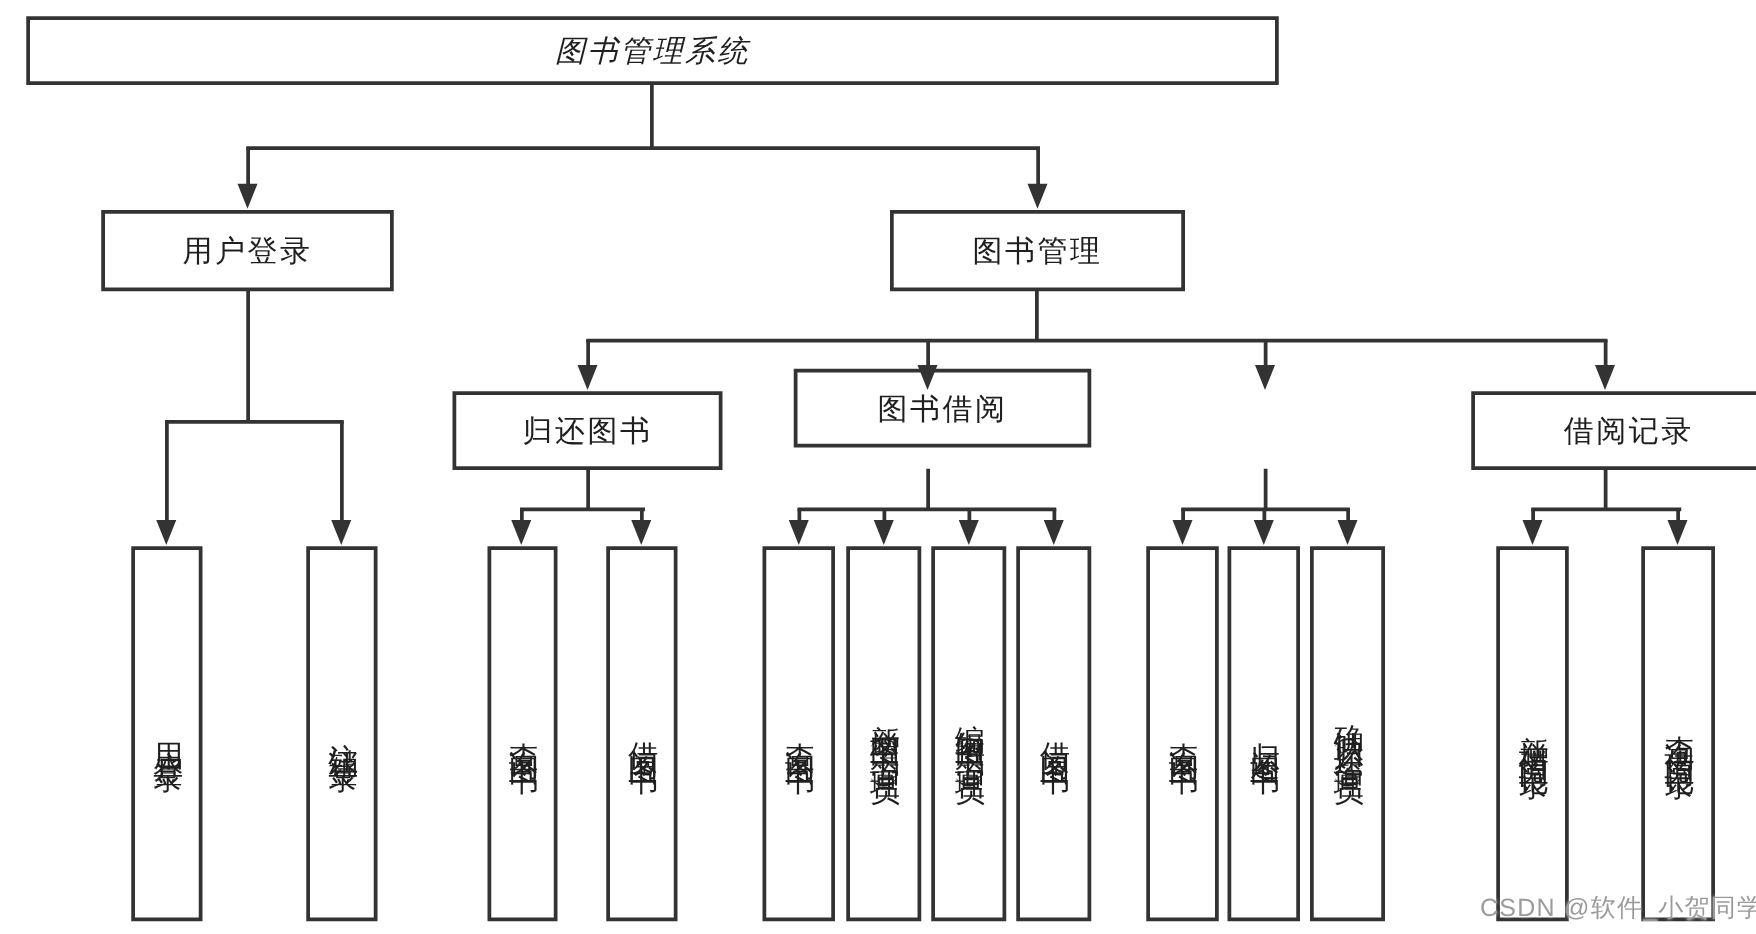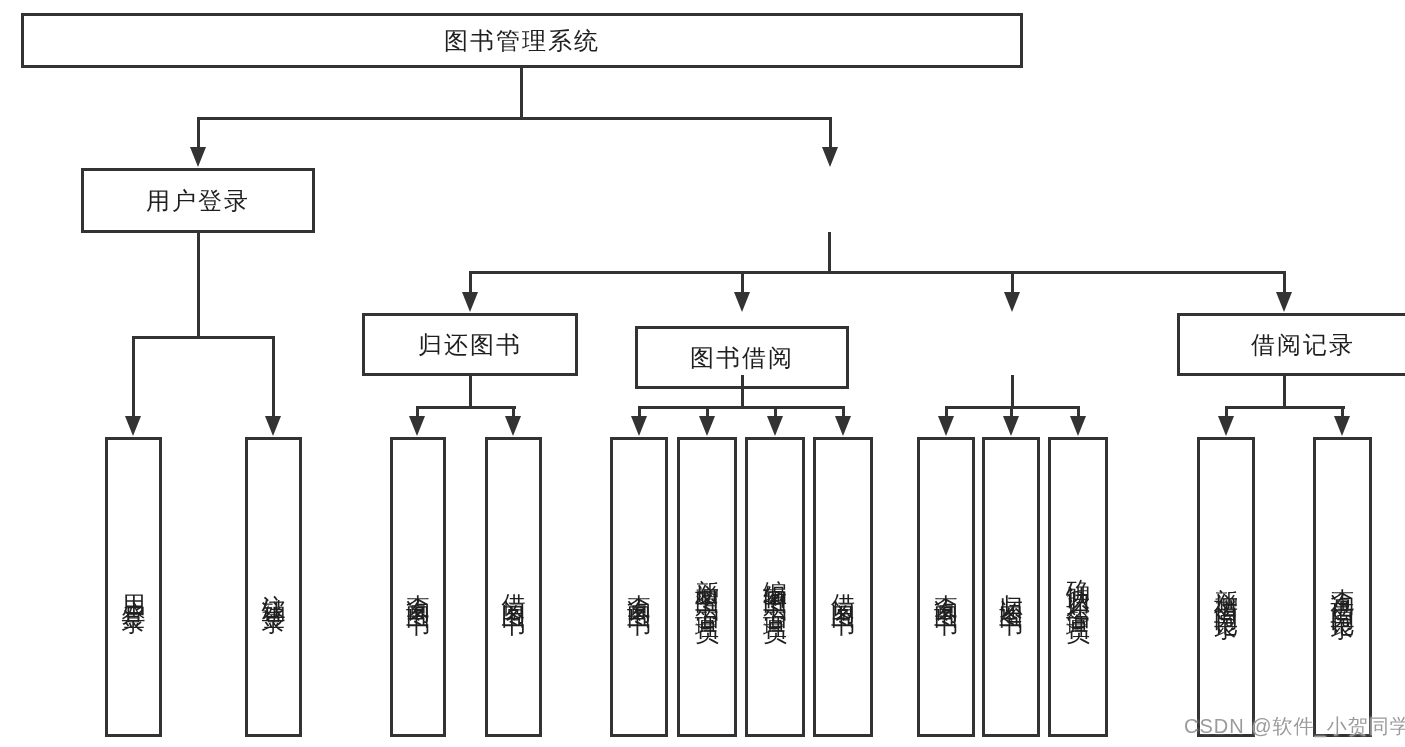--- a/index.html
+++ b/index.html
@@ -26,25 +26,25 @@
     position:absolute; width:0; height:0;
     border-left:8px solid transparent; border-right:8px solid transparent;
     border-top:20px solid var(--line);
   }
   .watermark{
     position:absolute; left:1184px; top:713px; font-size:20px;
     color:var(--watermark); letter-spacing:1px; text-shadow:0 0 3px #ffffff;
     z-index:5; white-space:nowrap;
   }
   
-  #root        {left:21px;  top:13px;  width:1002px; height:55px;}
+  #root        {left:21px;  top:13px;  width:1002px; height:55px;font-style:italic;}
   #n-login     {left:81px;  top:168px; width:234px;  height:65px;}
   #n-mgmt      {left:712px; top:168px; width:236px;  height:65px;}
   #n-newbook   {left:362px; top:313px; width:216px;  height:63px;}
-  #n-borrow    {left:635px; top:326px; width:214px;  height:63px;}
+  #n-borrow    {left:635px; top:295px; width:238px;  height:63px;}
   #n-current   {left:905px; top:313px; width:214px;  height:63px;}
   #n-record    {left:1177px;top:313px; width:252px;  height:63px;}
   .leaf{top:437px; height:300px;}
   #l1 {left:105px;  width:57px;}
   #l2 {left:245px;  width:57px;}
   #l3 {left:390px;  width:56px;}
   #l4 {left:485px;  width:57px;}
   #l5 {left:610px;  width:58px;}
   #l6 {left:677px;  width:60px;}
   #l7 {left:745px;  width:60px;}
@@ -56,20 +56,21 @@
   #l13{left:1313px; width:59px;}
 </style>
 </head>
 <body>
 
 <div class="stage">
 
   <div class="box" id="root">图书管理系统</div>
 
   <div class="box" id="n-login">用户登录</div>
+  <div class="box" id="n-mgmt">图书管理</div>
 
   <div class="box" id="n-newbook">归还图书</div>
   <div class="box" id="n-borrow">图书借阅</div>
   <div class="box" id="n-record">借阅记录</div>
 
   <div class="box leaf" id="l1">用户登录</div>
   <div class="box leaf" id="l2">注销登录</div>
   <div class="box leaf" id="l3">查询图书</div>
   <div class="box leaf" id="l4">借阅图书</div>
   <div class="box leaf" id="l5">查询图书</div>

